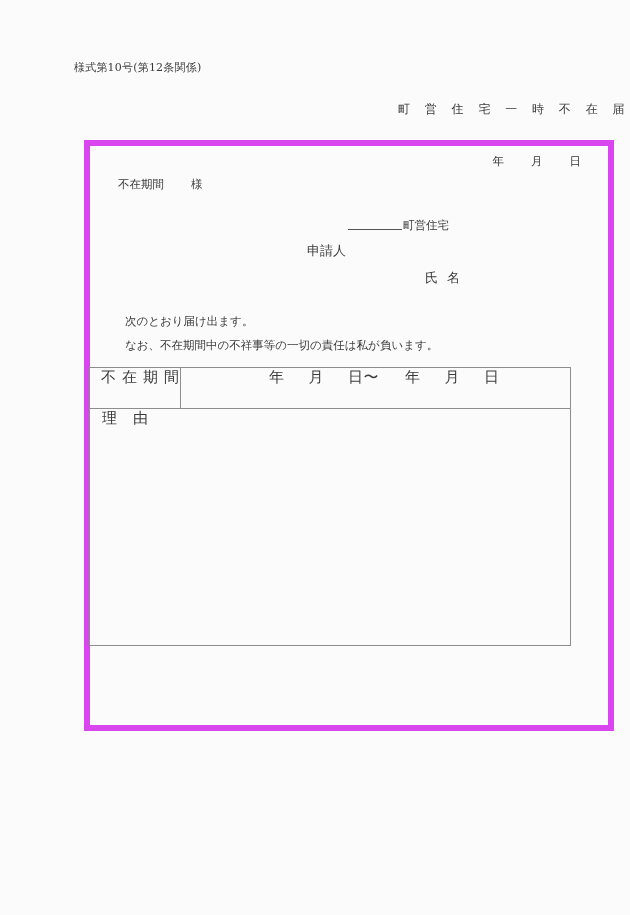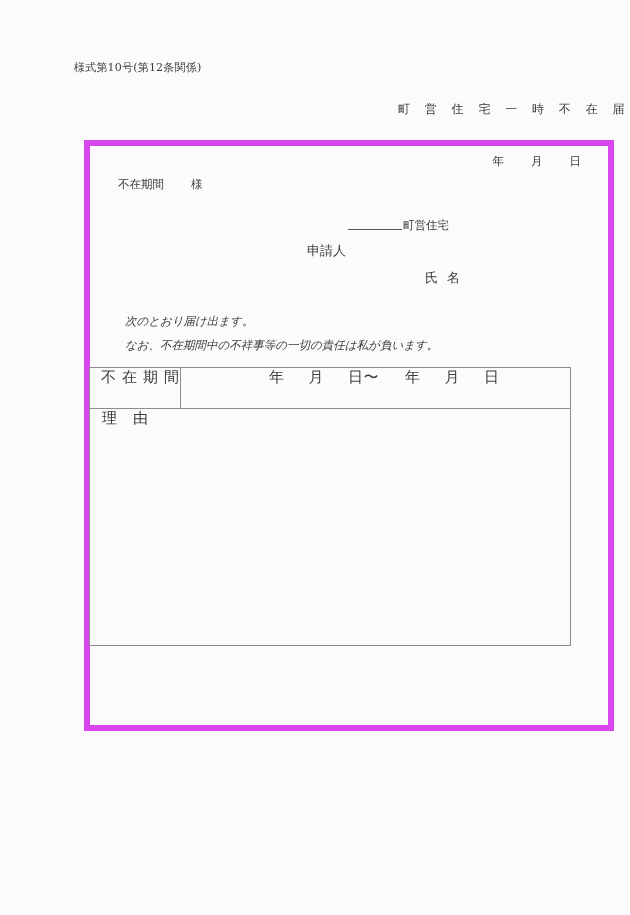--- a/index.html
+++ b/index.html
@@ -118,21 +118,20 @@
     margin-left: 28px;
   }
   .name-line .gap { display: inline-block; width: 9px; }
 
   .statements {
     position: absolute;
     left: 35px;
     top: 163px;
     font-size: 11.5px;
     line-height: 24px;
-    font-style: italic;
   }
   .statements p { margin: 0; white-space: nowrap; }
 
   
   .form-table {
     position: absolute;
     left: -1px;
     right: -1px;
     top: 221px;
     border-collapse: collapse;

